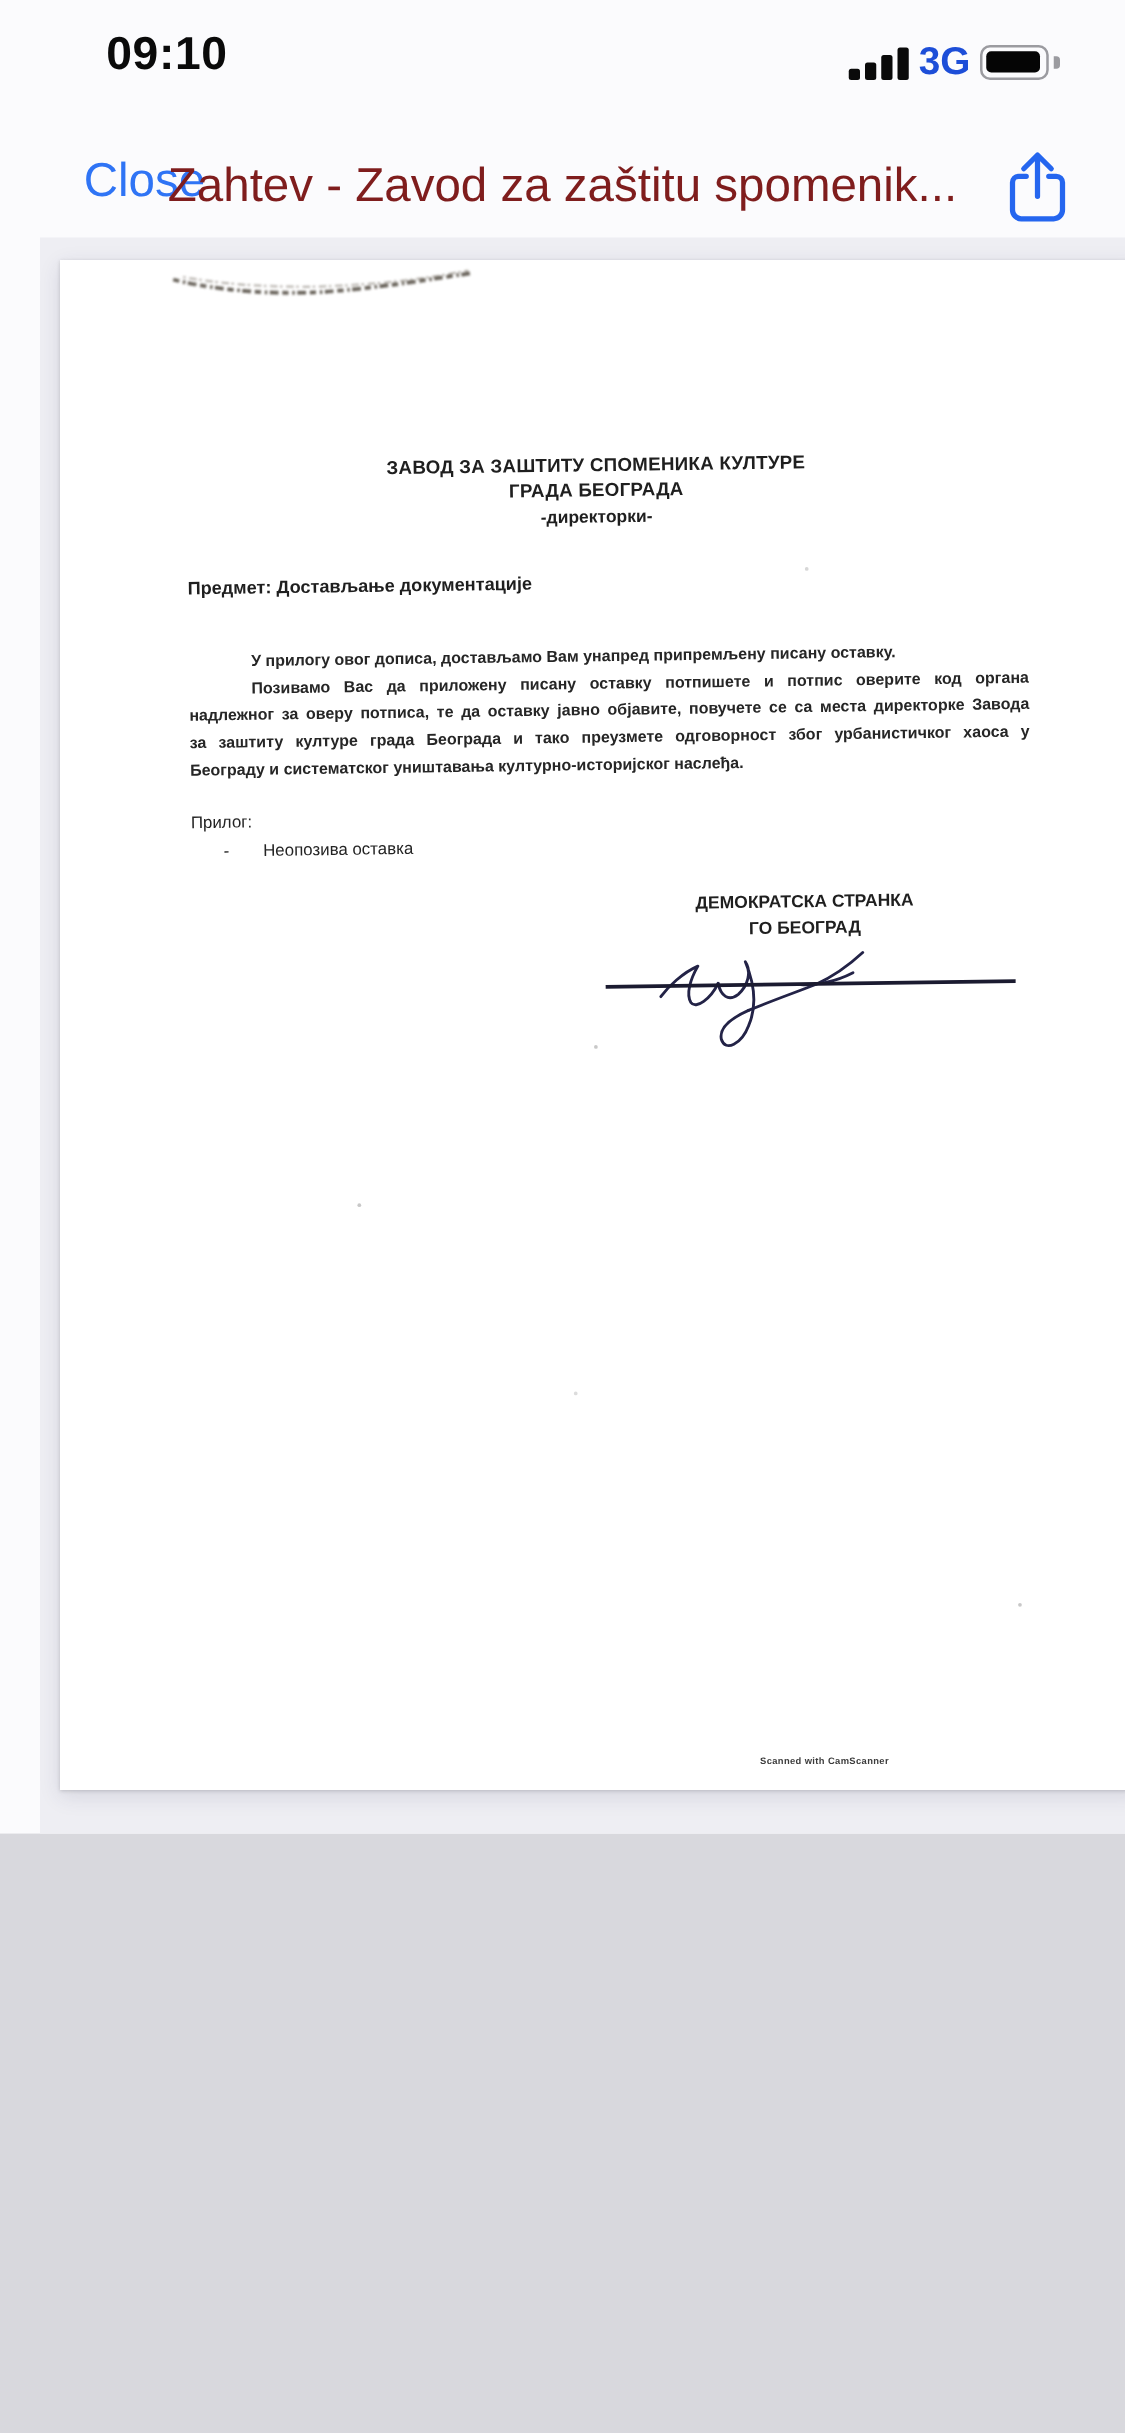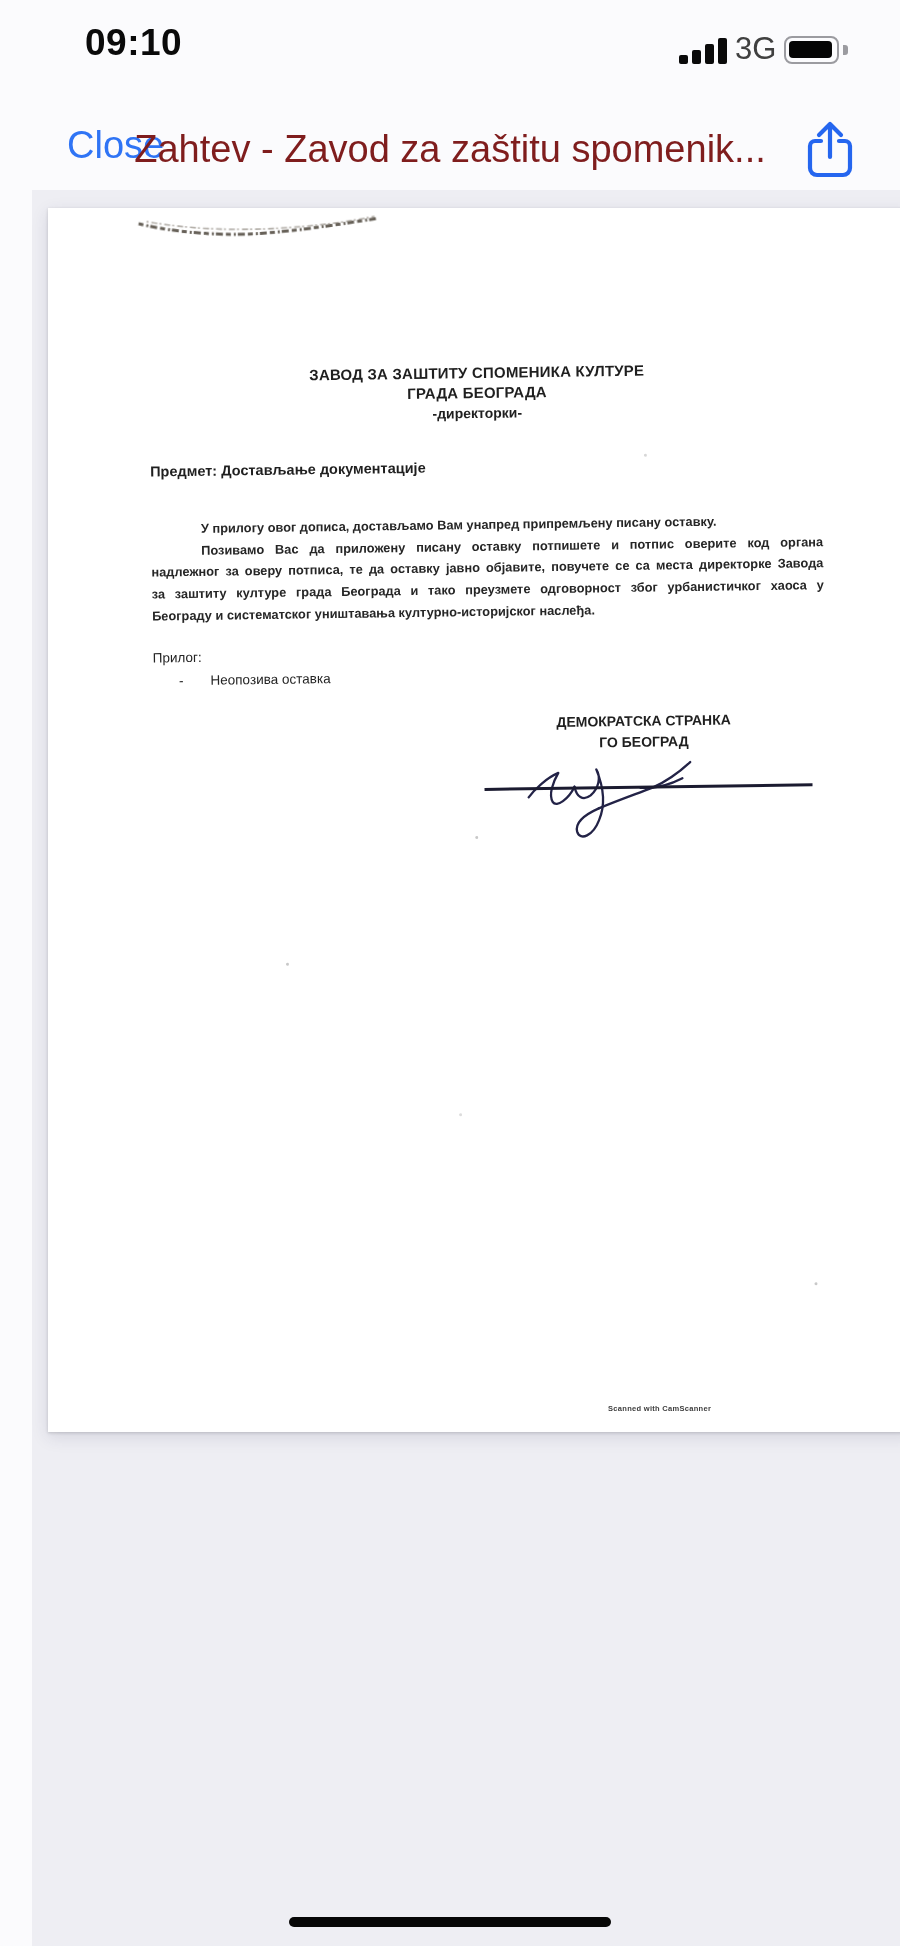--- a/index.html
+++ b/index.html
@@ -1,31 +1,31 @@
 <!DOCTYPE html>
 <html><head>
 <meta charset="utf-8">
 <style>
   html,body{margin:0;padding:0;background:#d8d8dd;}
   *{box-sizing:border-box;}
   .screen{
-    position:relative;width:900px;height:1946px;overflow:hidden;
+    position:relative;width:900px;height:1467px;overflow:hidden;
     background:#fbfbfd;
     font-family:"Liberation Sans","DejaVu Sans",sans-serif;
   }
   
   .status-bar{position:absolute;left:0;top:0;width:900px;height:110px;background:#fbfbfd;}
   .status-time{position:absolute;left:85px;top:22px;font-size:37px;font-weight:600;color:#0a0a0a;letter-spacing:.5px;}
   .signal{position:absolute;left:679px;top:37px;width:50px;height:27px;display:flex;align-items:flex-end;gap:4px;}
   .signal i{display:block;width:9px;background:#0a0a0a;border-radius:2px;}
   .signal i:nth-child(1){height:9px;}
   .signal i:nth-child(2){height:14px;}
   .signal i:nth-child(3){height:20px;}
   .signal i:nth-child(4){height:26px;}
-  .net-label{position:absolute;left:735px;top:31px;font-size:31px;font-weight:400;color:#404040;}
+  .net-label{position:absolute;left:735px;top:31px;font-size:31px;font-weight:700;color:#1d4ed8;}
   .battery{position:absolute;left:784px;top:36px;width:55px;height:28px;border:2.5px solid rgba(60,60,67,.5);border-radius:8px;}
   .battery-fill{position:absolute;left:3px;top:3px;width:84%;height:17px;background:#050505;border-radius:4px;}
   .battery-nub{position:absolute;left:843px;top:45px;width:5px;height:10px;background:rgba(60,60,67,.5);border-radius:0 3px 3px 0;}
   
   .nav-bar{position:absolute;left:0;top:110px;width:900px;height:80px;background:#fbfbfd;}
   .close-btn{position:absolute;left:42px;top:14px;background:none;border:none;padding:0;
     font-family:inherit;font-size:38px;font-weight:400;color:#2f74f5;cursor:pointer;margin-left:25px;}
   .nav-title{position:absolute;left:50%;transform:translateX(-50%);top:18px;max-width:640px;
     font-size:38px;font-weight:400;color:#7f1d1d;white-space:nowrap;overflow:hidden;}
   .share-btn{position:absolute;left:802px;top:8px;width:56px;height:66px;background:none;border:none;padding:0;cursor:pointer;}

